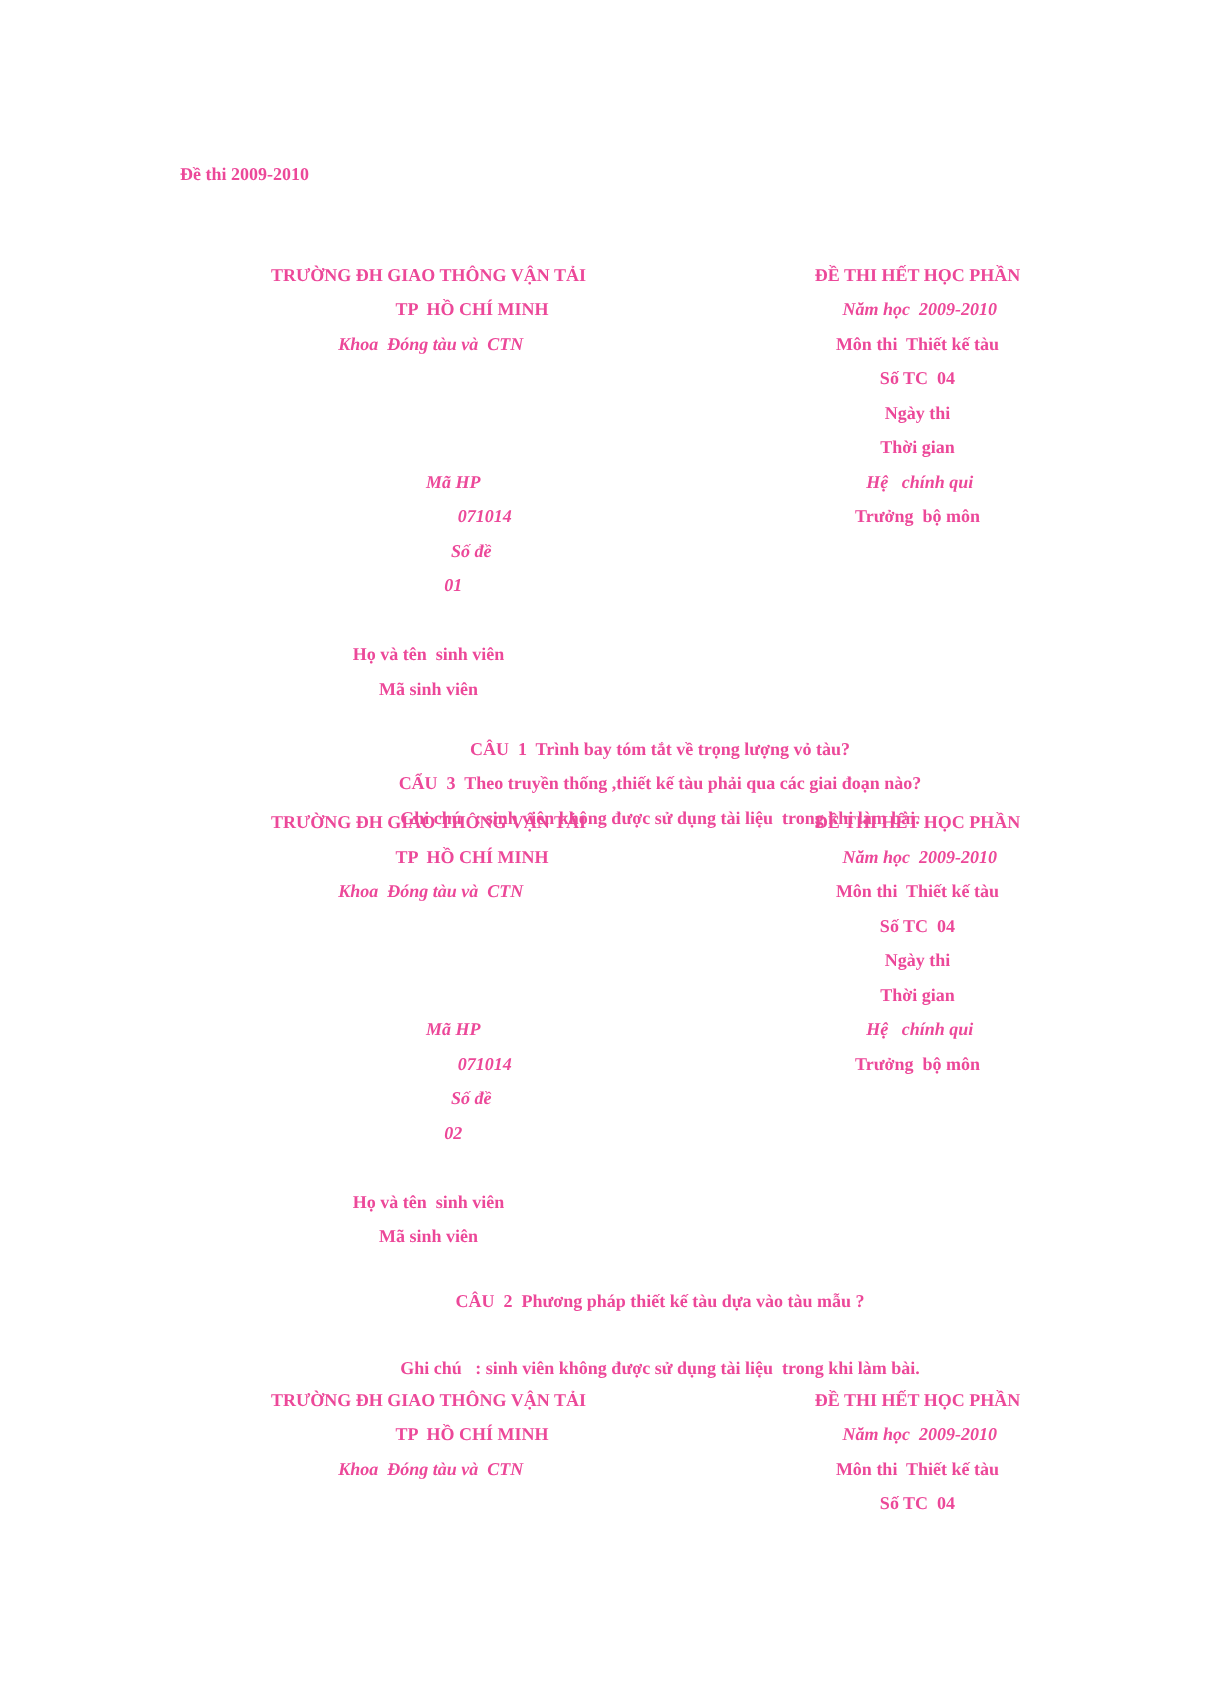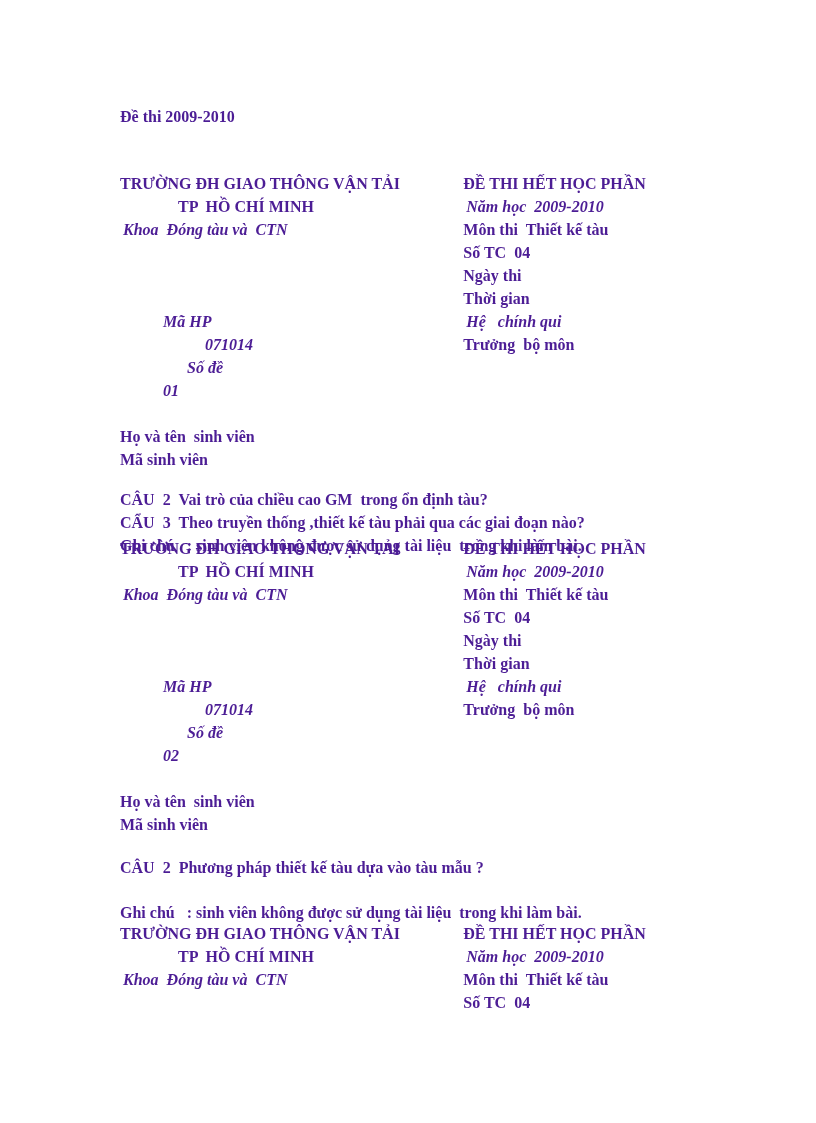--- a/index.html
+++ b/index.html
@@ -10,26 +10,27 @@
     color: #000;
   }
   .doc {
     position: relative;
     width: 816px;
     height: 1123px;
     background: #ffffff;
     overflow: hidden;
   }
   .line {
-    font-size: 16px;
+    font-size: 12px;
     line-height: 23px;
     min-height: 23px;
     font-weight: 700;
     white-space: pre-wrap;
-    color: #4c1d95;
+    color: #ec4899;
+    text-align: center;
   }
   .top-label {
     position: absolute;
     top: 105px;
     left: 120px;
   }
   .exam-block {
     position: absolute;
     left: 120px;
     width: 640px;
@@ -79,21 +80,21 @@
         <div class="line indent-sm">Năm học  2009-2010</div>
         <div class="line">Môn thi  Thiết kế tàu</div>
         <div class="line">Số TC  04</div>
         <div class="line">Ngày thi</div>
         <div class="line">Thời gian</div>
         <div class="line indent-sm">Hệ   chính qui</div>
         <div class="line">Trưởng  bộ môn</div>
       </div>
     </div>
     <div class="questions">
-      <div class="line">CÂU  2  Vai trò của chiều cao GM  trong ổn định tàu?</div>
+      <div class="line">CÂU  1  Trình bay tóm tắt về trọng lượng vỏ tàu?</div>
       <div class="line">CẨU  3  Theo truyền thống ,thiết kế tàu phải qua các giai đoạn nào?</div>
       <div class="line">Ghi chú   : sinh viên không được sử dụng tài liệu  trong khi làm bài.</div>
     </div>
   </section>
 
   <section class="exam-block block-2">
     <div class="header">
       <div class="col-left">
         <div class="line">TRƯỜNG ĐH GIAO THÔNG VẬN TẢI</div>
         <div class="line indent-city">TP  HỒ CHÍ MINH</div>

